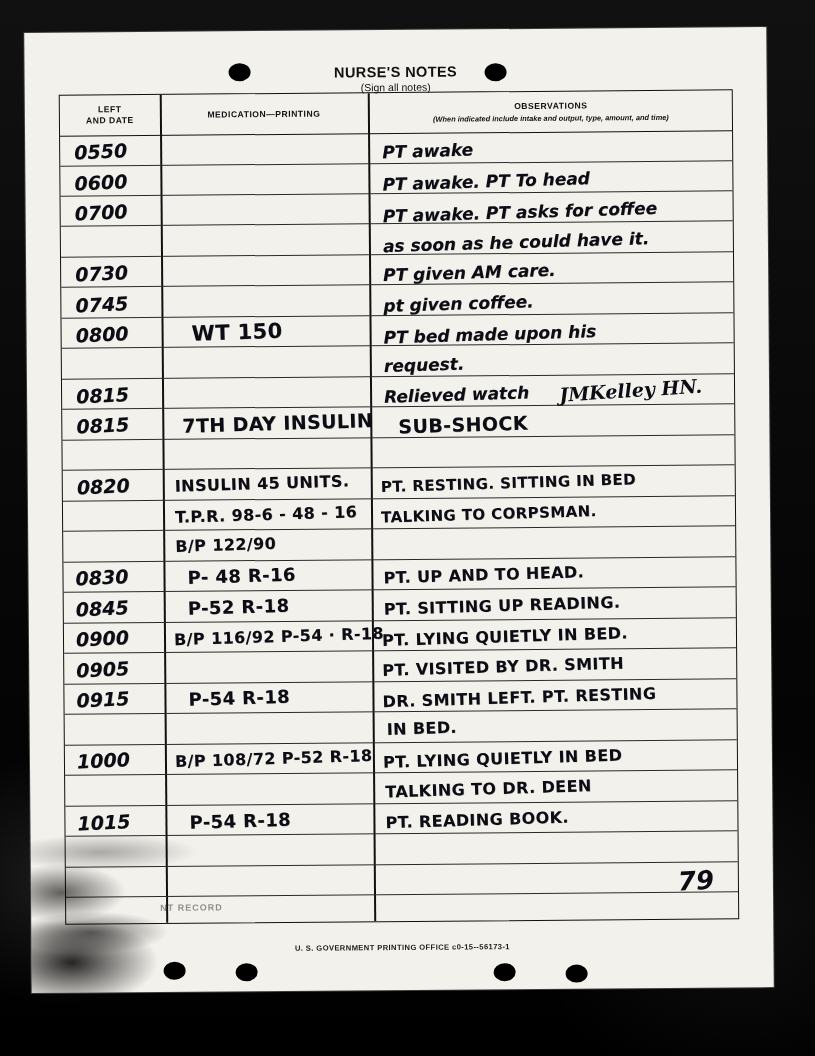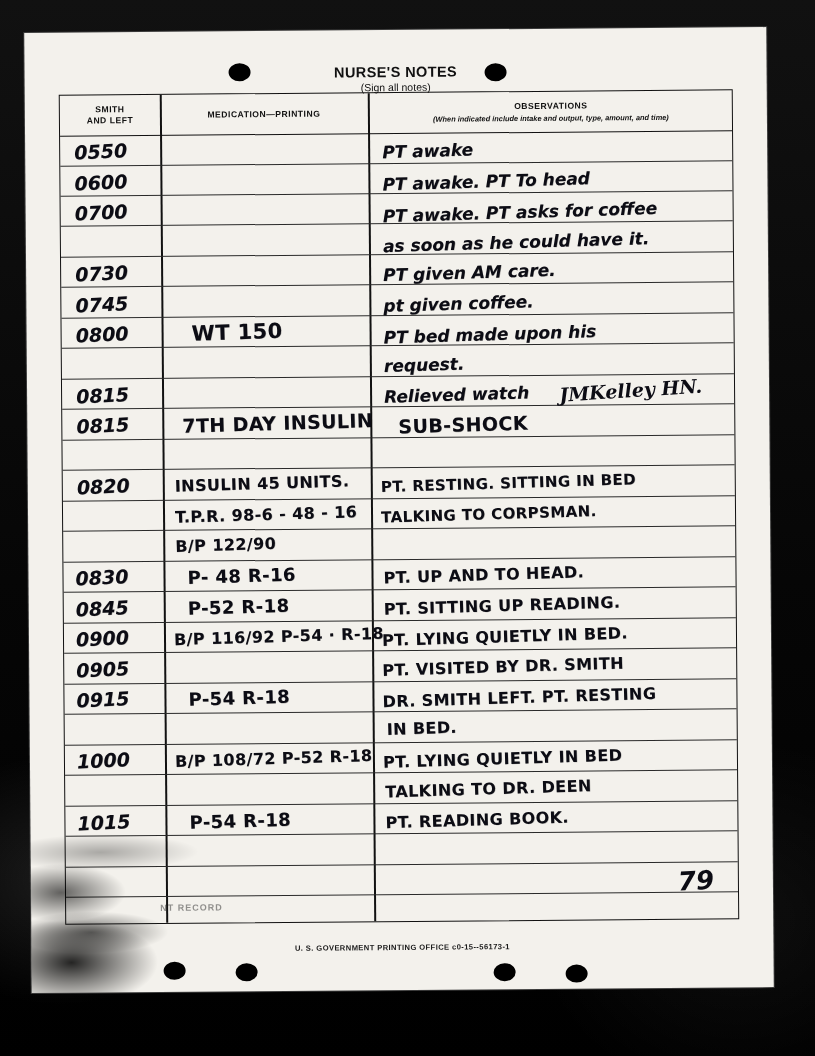--- a/index.html
+++ b/index.html
@@ -220,22 +220,22 @@
     <div class="form-title">NURSE'S NOTES</div>
     <div class="form-subtitle">(Sign all notes)</div>
 
     <div id="table">
 
       <div class="vline c1"></div>
       <div class="vline c2"></div>
 
       <div class="head-row">
         <div class="hcell h1">
-          <div class="main">SMITH</div>
-          <div class="main">AND LEFT</div>
+          <div class="main">LEFT</div>
+          <div class="main">AND DATE</div>
         </div>
         <div class="hcell h2">
           <div class="main">MEDICATION—PRINTING</div>
         </div>
         <div class="hcell h3">
           <div class="main">OBSERVATIONS</div>
           <div class="sub">(When indicated include intake and output, type, amount, and time)</div>
         </div>
       </div>
 

